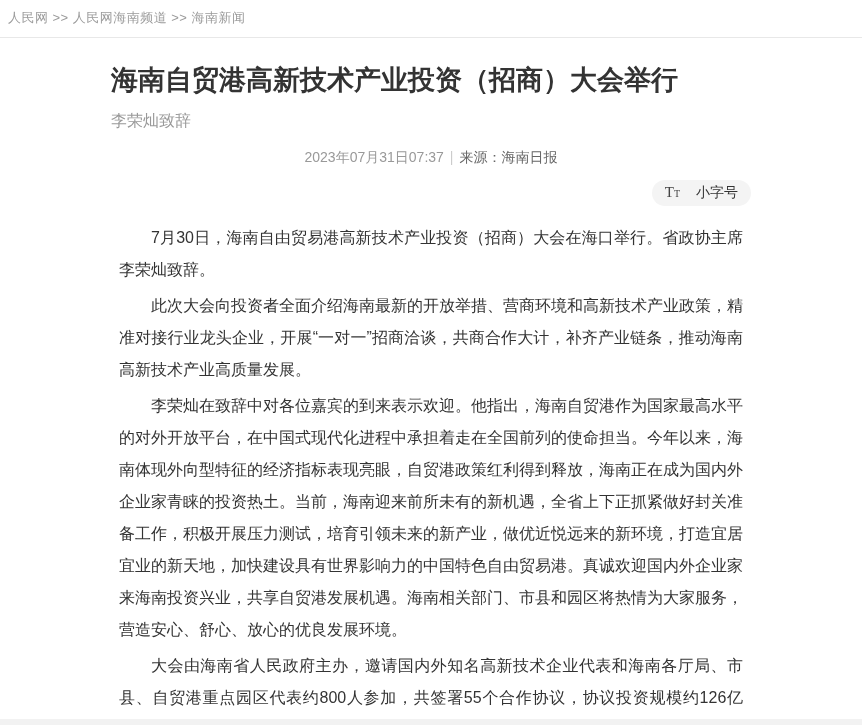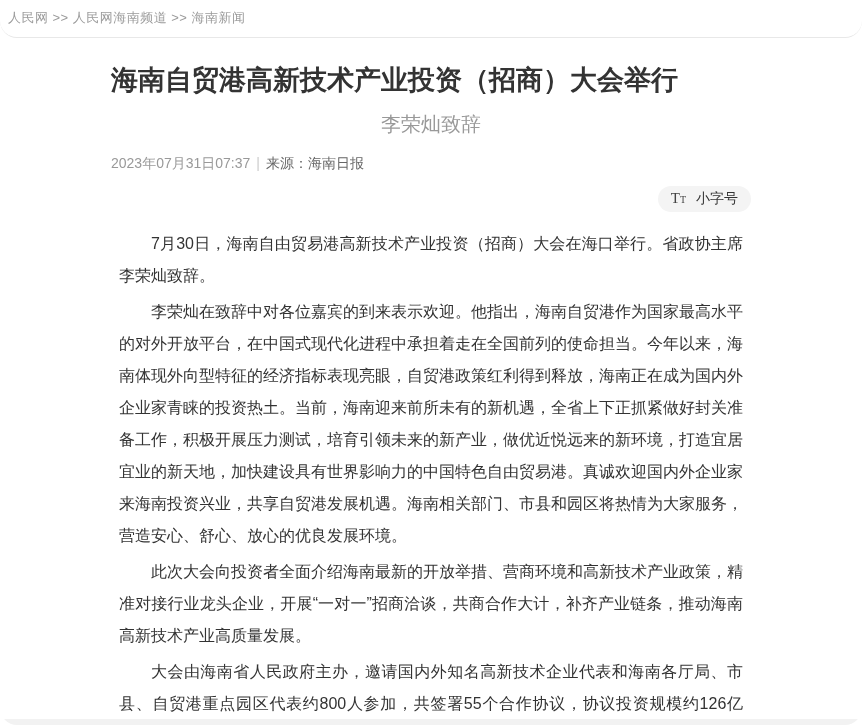--- a/index.html
+++ b/index.html
@@ -1,15 +1,15 @@
 <!DOCTYPE html>
 <html><head>
 <meta charset="utf-8">
 <style>
-  * { margin: 0; padding: 0; box-sizing: border-box; border-radius: 17px; }
+  * { margin: 0; padding: 0; box-sizing: border-box; }
   html, body {
     width: 862px; height: 725px;
     background: #ffffff;
     font-family: "Liberation Sans", "DejaVu Sans", sans-serif;
     overflow: hidden;
     position: relative;
   }
   
   .breadcrumb-bar {
     padding: 9px 8px 10px 8px;
@@ -34,27 +34,26 @@
   .article-title {
     margin-top: 26px;
     text-align: left;
     font-size: 27px;
     font-weight: bold;
     color: #333333;
     line-height: 1.25;
   }
   .article-subtitle {
     margin-top: 13px;
-    text-align: center;
-    font-size: 20px;
+    font-size: 16px;
     color: #999999;
   }
   .article-meta {
     margin-top: 17px;
-    text-align: left;
+    text-align: center;
     font-size: 14px;
     color: #999999;
   }
   .article-meta .meta-sep { margin: 0 6px; color: #cccccc; }
   .article-meta .meta-source { color: #666666; }
 
   .toolbar-row {
     margin-top: 13px;
     display: flex;
     justify-content: flex-end;
@@ -65,21 +64,21 @@
     background: #f4f4f4;
     border: none;
     border-radius: 13px;
     padding: 4px 13px;
     font-size: 14px;
     color: #333333;
     cursor: pointer;
     font-family: inherit;
   }
   .font-size-btn .tt-icon {
-    margin-right: 10px;
+    margin-right: 16px;
     color: #444444;
     font-family: "Liberation Serif", "DejaVu Serif", serif;
     line-height: 1;
   }
   .tt-icon .t-big { font-size: 15px; }
   .tt-icon .t-small { font-size: 10px; }
 
   .article-body {
     margin-top: 16px;
     font-size: 16px;
@@ -121,21 +120,21 @@
 
   <div class="toolbar-row">
     <button class="font-size-btn">
       <span class="tt-icon"><span class="t-big">T</span><span class="t-small">T</span></span>
       <span>小字号</span>
     </button>
   </div>
 
   <div class="article-body">
     <p class="para">7月30日，海南自由贸易港高新技术产业投资（招商）大会在海口举行。省政协主席李荣灿致辞。</p>
+    <p class="para">此次大会向投资者全面介绍海南最新的开放举措、营商环境和高新技术产业政策，精准对接行业龙头企业，开展“一对一”招商洽谈，共商合作大计，补齐产业链条，推动海南高新技术产业高质量发展。</p>
     <p class="para">李荣灿在致辞中对各位嘉宾的到来表示欢迎。他指出，海南自贸港作为国家最高水平的对外开放平台，在中国式现代化进程中承担着走在全国前列的使命担当。今年以来，海南体现外向型特征的经济指标表现亮眼，自贸港政策红利得到释放，海南正在成为国内外企业家青睐的投资热土。当前，海南迎来前所未有的新机遇，全省上下正抓紧做好封关准备工作，积极开展压力测试，培育引领未来的新产业，做优近悦远来的新环境，打造宜居宜业的新天地，加快建设具有世界影响力的中国特色自由贸易港。真诚欢迎国内外企业家来海南投资兴业，共享自贸港发展机遇。海南相关部门、市县和园区将热情为大家服务，营造安心、舒心、放心的优良发展环境。</p>
-    <p class="para">此次大会向投资者全面介绍海南最新的开放举措、营商环境和高新技术产业政策，精准对接行业龙头企业，开展“一对一”招商洽谈，共商合作大计，补齐产业链条，推动海南高新技术产业高质量发展。</p>
     <p class="para">大会由海南省人民政府主办，邀请国内外知名高新技术企业代表和海南各厅局、市县、自贸港重点园区代表约800人参加，共签署55个合作协议，协议投资规模约126亿元，涵盖生物医药、石化新材料、高端食品加工等先进制造业细分领域。</p>
 
   </div>
 
 </div>
 
 <div class="page-footer-strip"></div>
 
 </body></html>

